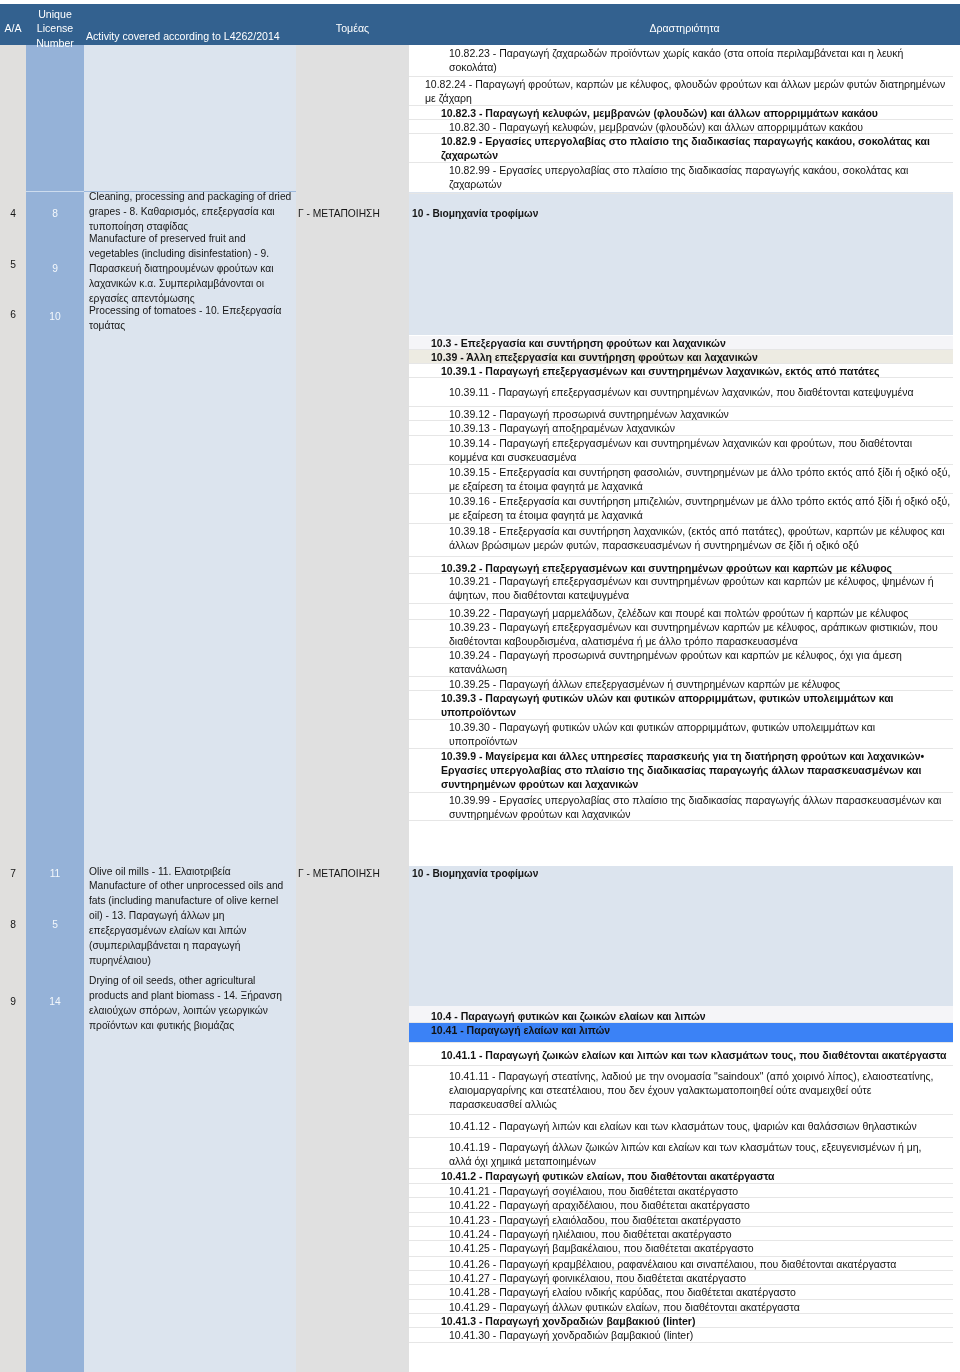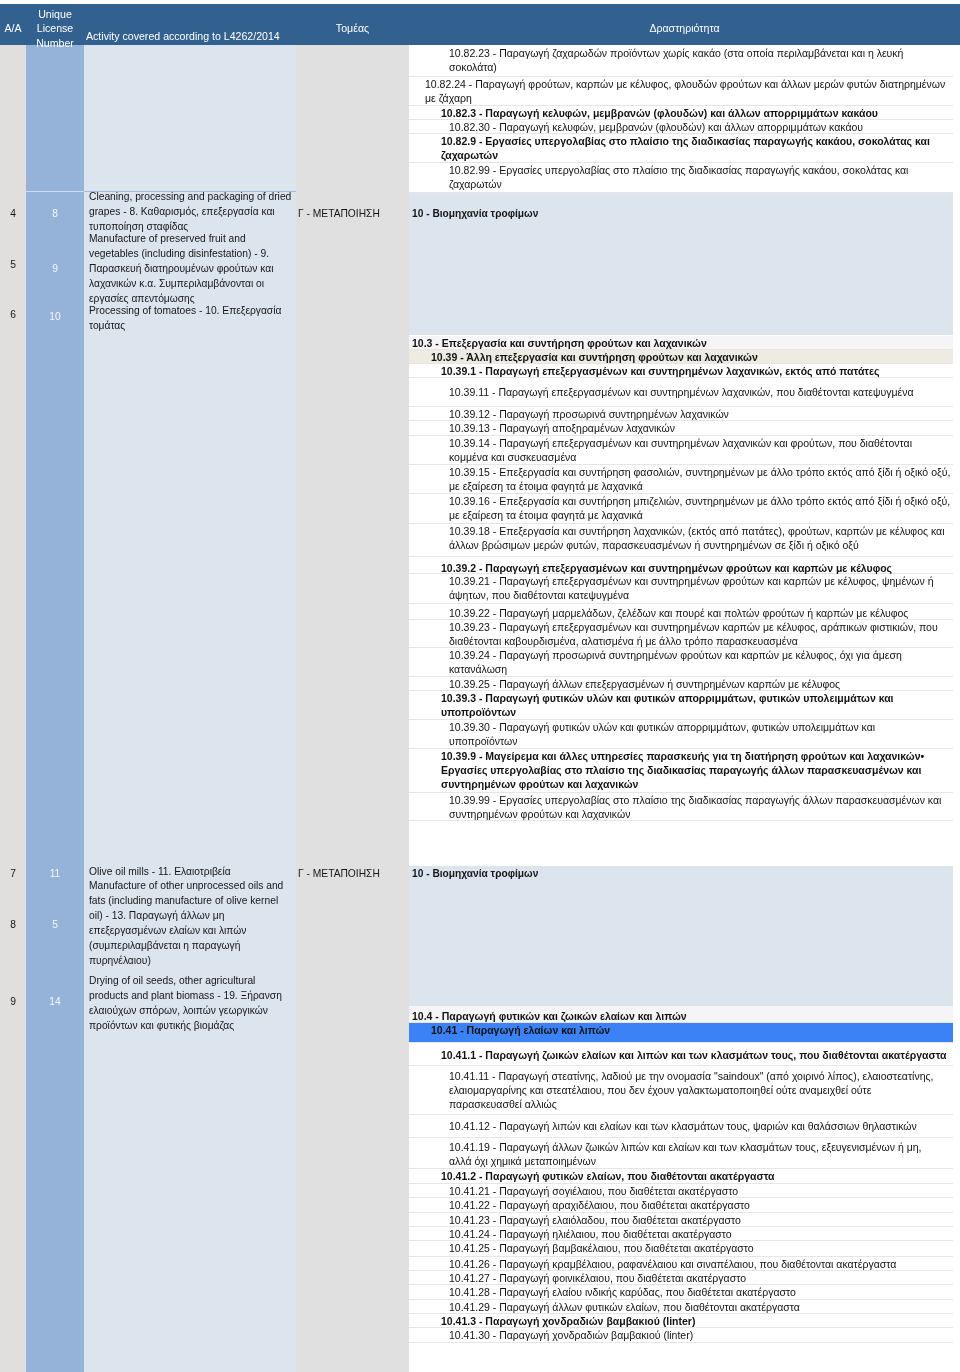--- a/index.html
+++ b/index.html
@@ -39,21 +39,21 @@
           font-size:10.2px;box-sizing:border-box;}
 
   
   .rule{position:absolute;height:1px;background:#9db9dd;}
 
   
   .dra{position:absolute;left:409px;width:544px;}
   .ditem{font-size:10.5px;line-height:14.2px;color:#121212;
          border-bottom:1px solid #e6e6e6;box-sizing:border-box;
          padding-top:0px;padding-bottom:0px;padding-right:1px;}
-  .ditem.l0{padding-left:3px;}
+  .ditem.l0{padding-left:22px;}
   .ditem.l1{padding-left:22px;}
   .ditem.l2{padding-left:32px;}
   .ditem.l3{padding-left:40px;}
   .ditem.bold{font-weight:bold;}
   .shade-band{background:#dce4ee;}
 </style>
 </head>
 <body>
 
 <div class="page">
@@ -85,21 +85,21 @@
       <div class="cellbox c-lic" style="top: 309px;">10</div>
       <div class="cellbox c-act" style="top: 303px;">Processing of tomatoes - 10. Επεξεργασία τομάτας</div>
       <div class="cellbox c-aa" style="top: 866px;">7</div>
       <div class="cellbox c-lic" style="top: 866px;">11</div>
       <div class="cellbox c-act" style="top: 864px;">Olive oil mills - 11. Ελαιοτριβεία</div>
       <div class="cellbox c-aa" style="top: 917px;">8</div>
       <div class="cellbox c-lic" style="top: 917px;">5</div>
       <div class="cellbox c-act" style="top: 878px;">Manufacture of other unprocessed oils and fats (including manufacture of olive kernel oil) - 13.  Παραγωγή άλλων μη επεξεργασμένων ελαίων και λιπών (συμπεριλαμβάνεται η παραγωγή πυρηνέλαιου)</div>
       <div class="cellbox c-aa" style="top: 994px;">9</div>
       <div class="cellbox c-lic" style="top: 994px;">14</div>
-      <div class="cellbox c-act" style="top: 973px;">Drying of oil seeds, other agricultural products and plant biomass - 19. Ξήρανση ελαιούχων σπόρων, λοιπών γεωργικών προϊόντων και φυτικής βιομάζας</div>
+      <div class="cellbox c-act" style="top: 973px;">Drying of oil seeds, other agricultural products and plant biomass - 14. Ξήρανση ελαιούχων σπόρων, λοιπών γεωργικών προϊόντων και φυτικής βιομάζας</div>
       <div class="cellbox c-sec" style="top: 206px;">Γ - ΜΕΤΑΠΟΙΗΣΗ</div>
       <div class="cellbox c-sec" style="top: 866px;">Γ - ΜΕΤΑΠΟΙΗΣΗ</div>
       <div class="cellbox c-head" style="top: 206px;">10 - Βιομηχανία τροφίμων</div>
       <div class="cellbox c-head" style="top: 866px;">10 - Βιομηχανία τροφίμων</div>
       <div class="rule" style="left: 26px; top: 191px; width: 58px; background: rgb(205, 220, 238);"></div>
       <div class="rule" style="left: 84px; top: 191px; width: 212px; background: rgb(157, 185, 221);"></div>
     </div>
 
   <div id="right-list">
       <div class="dra" style="top: 46px;">

